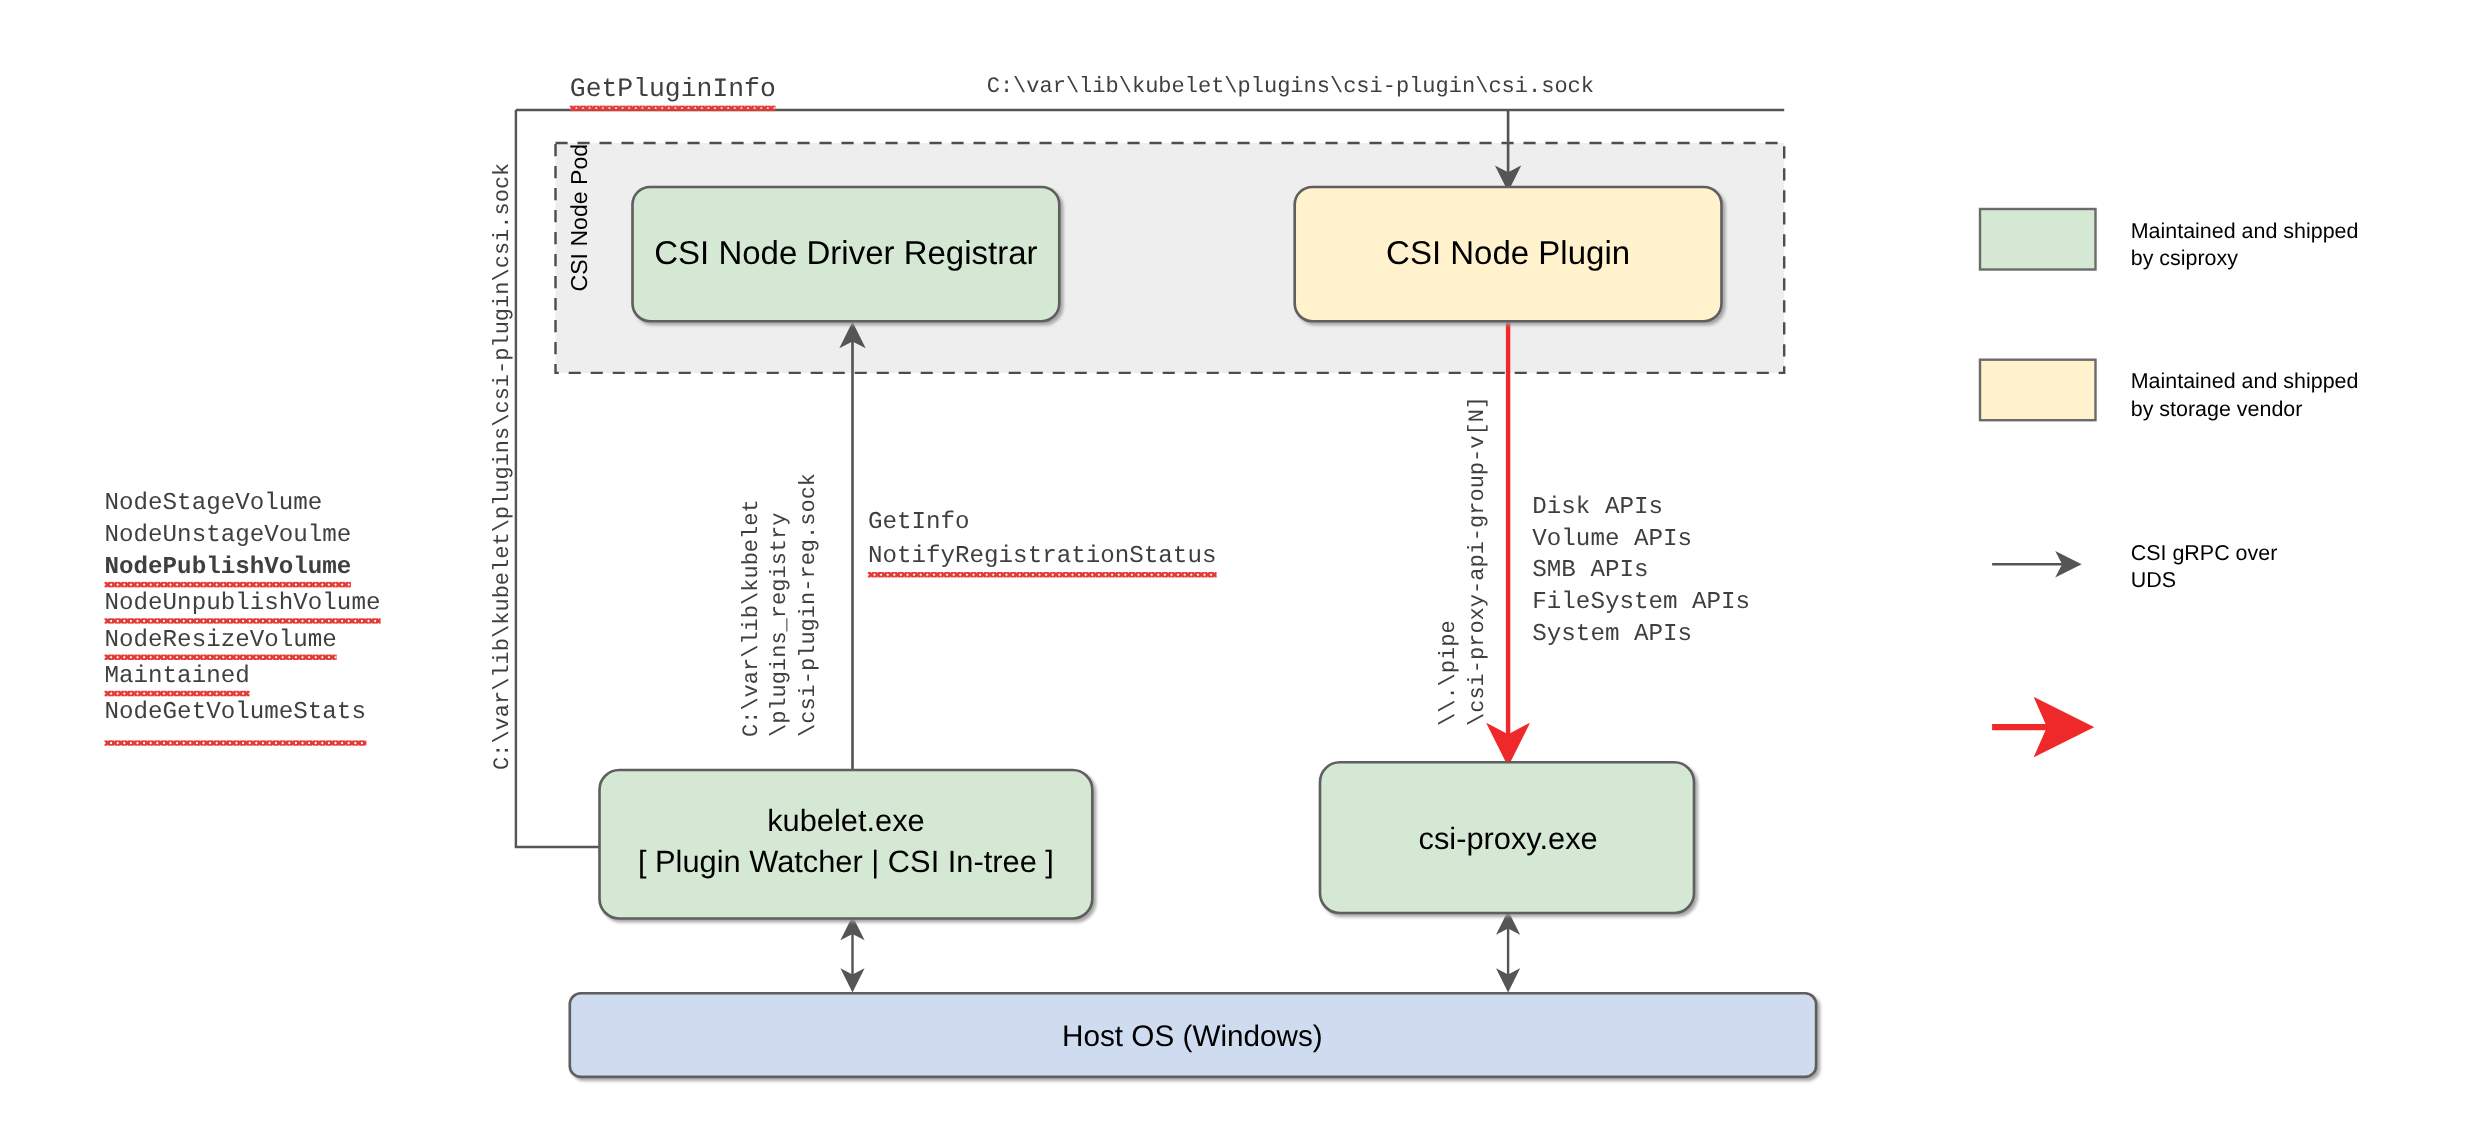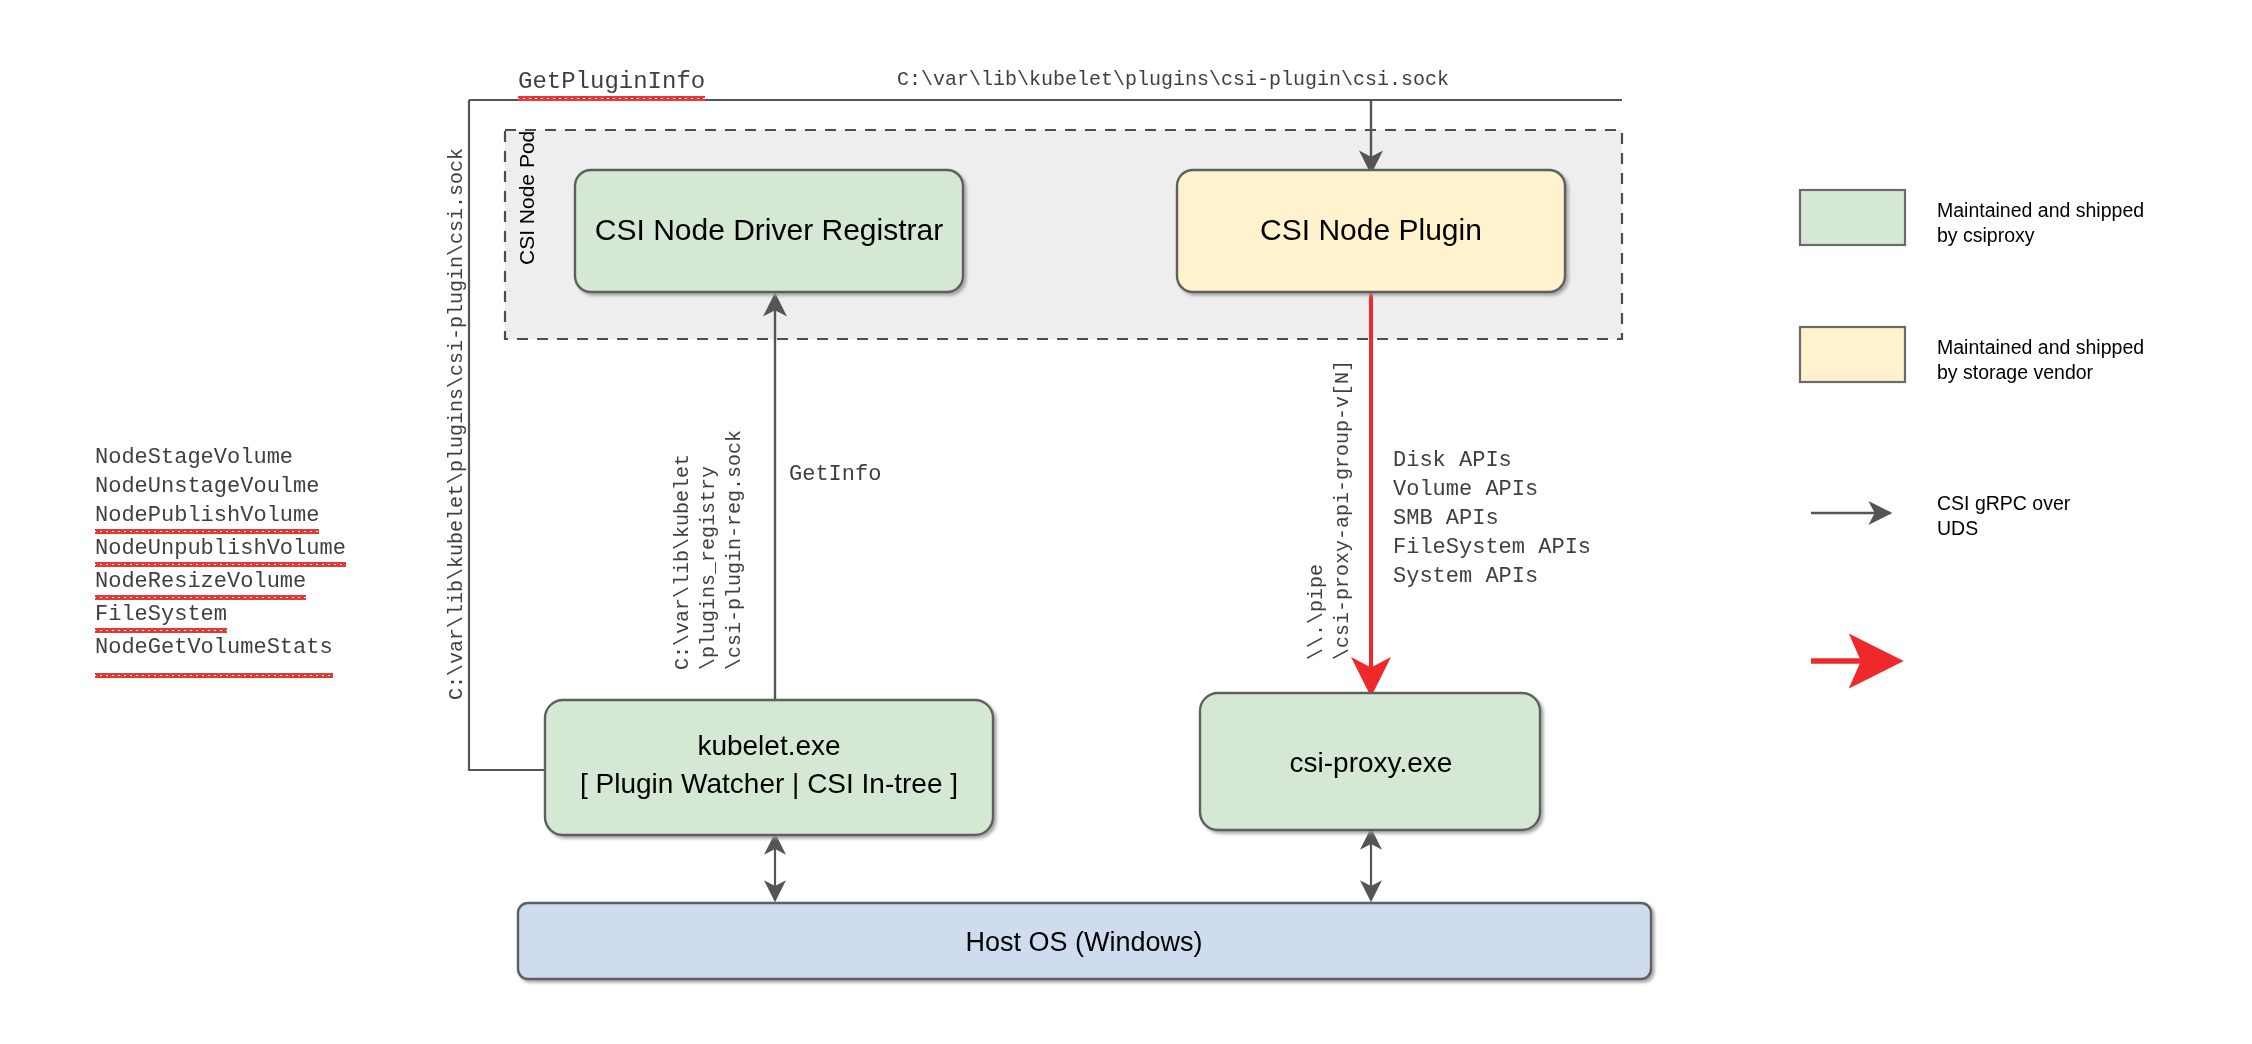--- a/index.html
+++ b/index.html
@@ -125,29 +125,30 @@
   <span style="display:block;height:5px;margin-top:1px;background-repeat:repeat-x;
                background-image:linear-gradient(135deg,transparent 0 35%,#e53935 35% 65%,transparent 65% 100%),linear-gradient(45deg,transparent 0 35%,#e53935 35% 65%,transparent 65% 100%);
                background-size:6px 5px;"></span>
 </div>
 
 <div style="position:absolute;left:897px;top:68px;font-family:'Liberation Mono',monospace;font-size:20px;color:#3f3f3f;white-space:nowrap;">C:\var\lib\kubelet\plugins\csi-plugin\csi.sock</div>
 
 <div style="position:absolute;left:95px;top:443px;width:300px;font-family:'Liberation Mono',monospace;font-size:22px;line-height:29px;color:#3f3f3f;white-space:nowrap;">
       <div><span>NodeStageVolume</span></div>
       <div><span>NodeUnstageVoulme</span></div>
-      <div><span style="display:inline-block;padding-bottom:4px;background-repeat:repeat-x;background-position:left bottom;background-image:linear-gradient(135deg,transparent 0 35%,#e53935 35% 65%,transparent 65% 100%),linear-gradient(45deg,transparent 0 35%,#e53935 35% 65%,transparent 65% 100%);background-size:6px 5px;">NodePublishVolume</span></div>
+      <div><span style="display:inline-block;padding-bottom:4px;background-repeat:repeat-x;background-position:left bottom;background-image:linear-gradient(135deg,transparent 0 35%,#e53935 35% 65%,transparent 65% 100%),linear-gradient(45deg,transparent 0 35%,#e53935 35% 65%,transparent 65% 100%);background-size:6px 5px;font-weight:bold;">NodePublishVolume</span></div>
       <div><span style="display:inline-block;padding-bottom:4px;background-repeat:repeat-x;background-position:left bottom;background-image:linear-gradient(135deg,transparent 0 35%,#e53935 35% 65%,transparent 65% 100%),linear-gradient(45deg,transparent 0 35%,#e53935 35% 65%,transparent 65% 100%);background-size:6px 5px;">NodeUnpublishVolume</span></div>
       <div><span style="display:inline-block;padding-bottom:4px;background-repeat:repeat-x;background-position:left bottom;background-image:linear-gradient(135deg,transparent 0 35%,#e53935 35% 65%,transparent 65% 100%),linear-gradient(45deg,transparent 0 35%,#e53935 35% 65%,transparent 65% 100%);background-size:6px 5px;">NodeResizeVolume</span></div>
-      <div><span style="display:inline-block;padding-bottom:4px;background-repeat:repeat-x;background-position:left bottom;background-image:linear-gradient(135deg,transparent 0 35%,#e53935 35% 65%,transparent 65% 100%),linear-gradient(45deg,transparent 0 35%,#e53935 35% 65%,transparent 65% 100%);background-size:6px 5px;">FileSystem</span></div>
+      <div><span style="display:inline-block;padding-bottom:4px;background-repeat:repeat-x;background-position:left bottom;background-image:linear-gradient(135deg,transparent 0 35%,#e53935 35% 65%,transparent 65% 100%),linear-gradient(45deg,transparent 0 35%,#e53935 35% 65%,transparent 65% 100%);background-size:6px 5px;">Maintained</span></div>
       <div><span style="display:inline-block;padding-bottom:16px;background-repeat:repeat-x;background-position:left bottom;background-image:linear-gradient(135deg,transparent 0 35%,#e53935 35% 65%,transparent 65% 100%),linear-gradient(45deg,transparent 0 35%,#e53935 35% 65%,transparent 65% 100%);background-size:6px 5px;">NodeGetVolumeStats</span></div>
     </div>
 
 <div style="position:absolute;left:789px;top:459px;font-family:'Liberation Mono',monospace;font-size:22px;line-height:31px;color:#3f3f3f;white-space:nowrap;">
       <div><span>GetInfo</span></div>
+      <div><span style="display:inline-block;padding-bottom:4px;background-repeat:repeat-x;background-position:left bottom;background-image:linear-gradient(135deg,transparent 0 35%,#e53935 35% 65%,transparent 65% 100%),linear-gradient(45deg,transparent 0 35%,#e53935 35% 65%,transparent 65% 100%);background-size:6px 5px;">NotifyRegistrationStatus</span></div>
     </div>
 
 <div style="position:absolute;left:1393px;top:446px;font-family:'Liberation Mono',monospace;font-size:22px;line-height:29px;color:#3f3f3f;white-space:nowrap;">
       <div><span>Disk APIs</span></div>
       <div><span>Volume APIs</span></div>
       <div><span>SMB APIs</span></div>
       <div><span>FileSystem APIs</span></div>
       <div><span>System APIs</span></div>
     </div>
 

